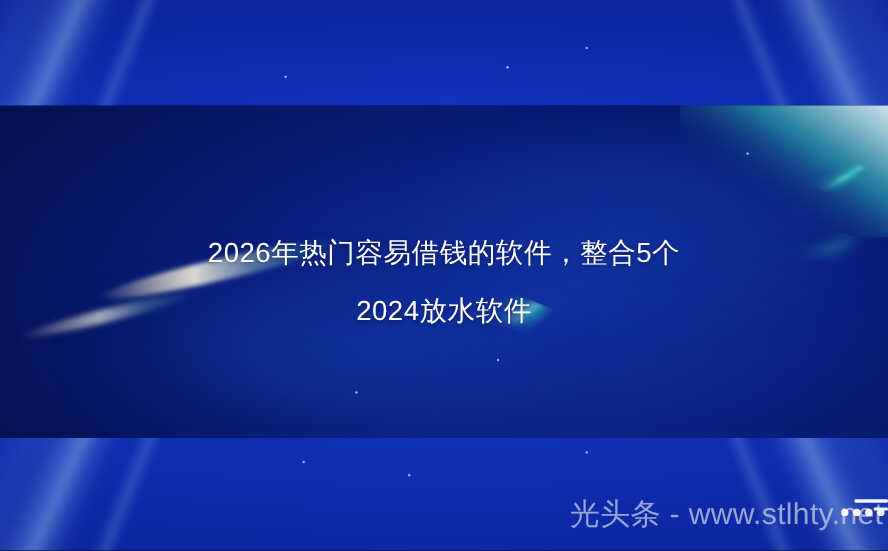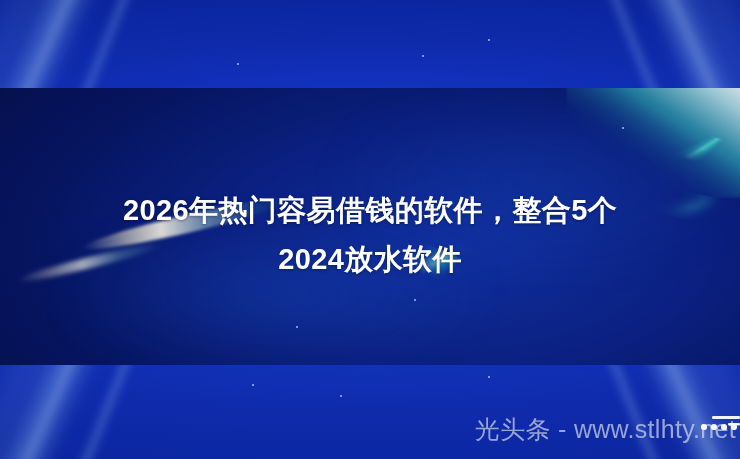--- a/index.html
+++ b/index.html
@@ -228,24 +228,24 @@
   }
 
   
   #headline {
     position: absolute;
     left: 0;
     top: 186px;
     width: 100%;
     text-align: center;
     color: #ffffff;
-    font-size: 29px;
+    font-size: 23px;
     line-height: 49px;
     letter-spacing: .4px;
-    font-weight: 700;
+    font-weight: 400;
     white-space: pre-line;
     text-shadow: 0 1px 3px rgba(0,0,0,.35);
     z-index: 6;
   }
 
   
   #watermark {
     position: absolute;
     right: 4px;
     bottom: 17px;

